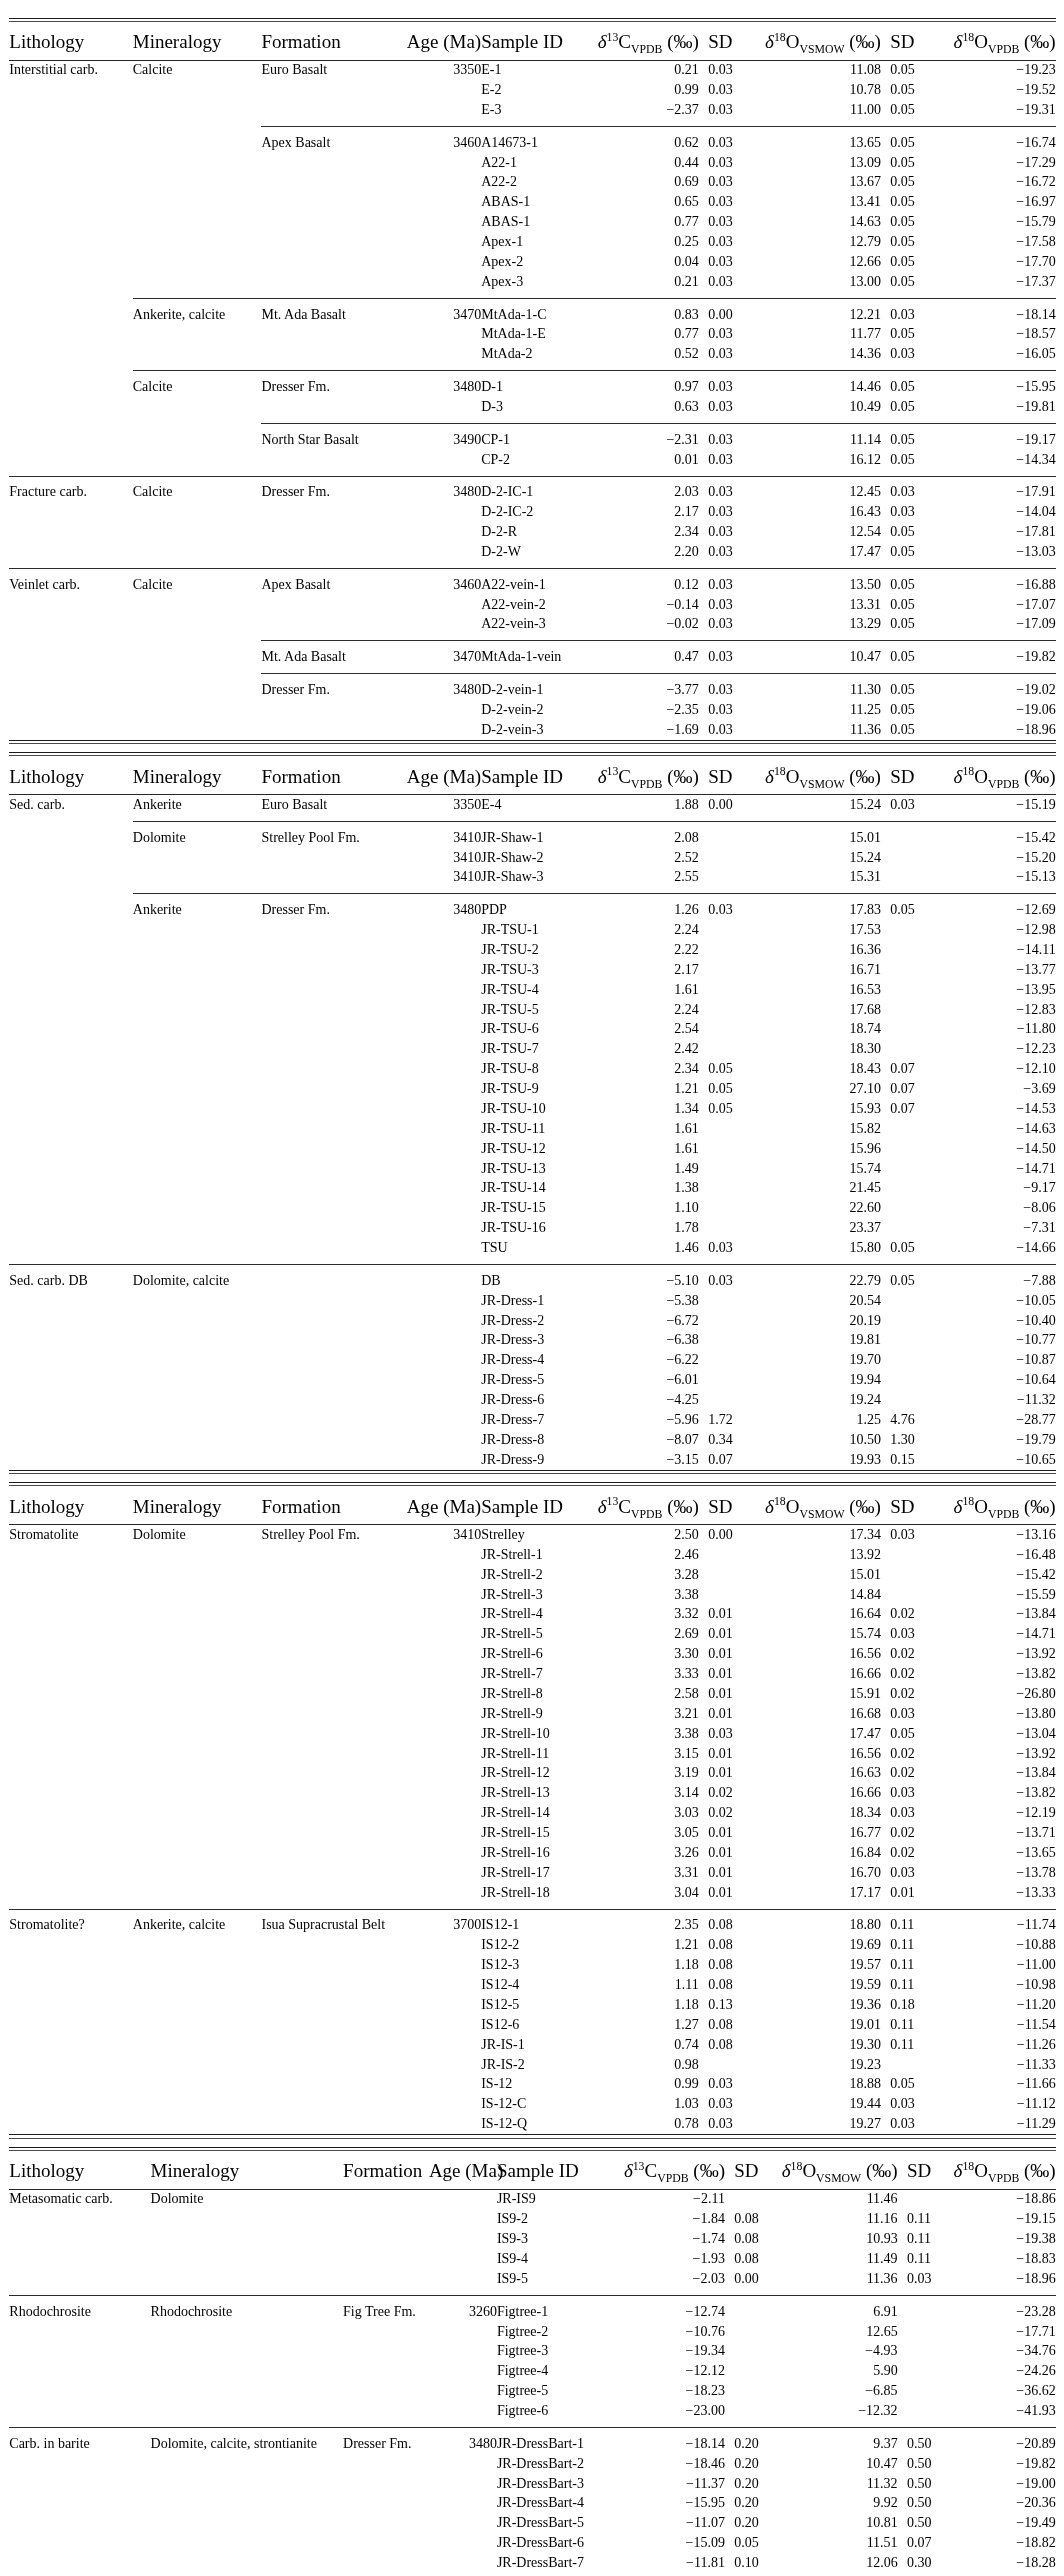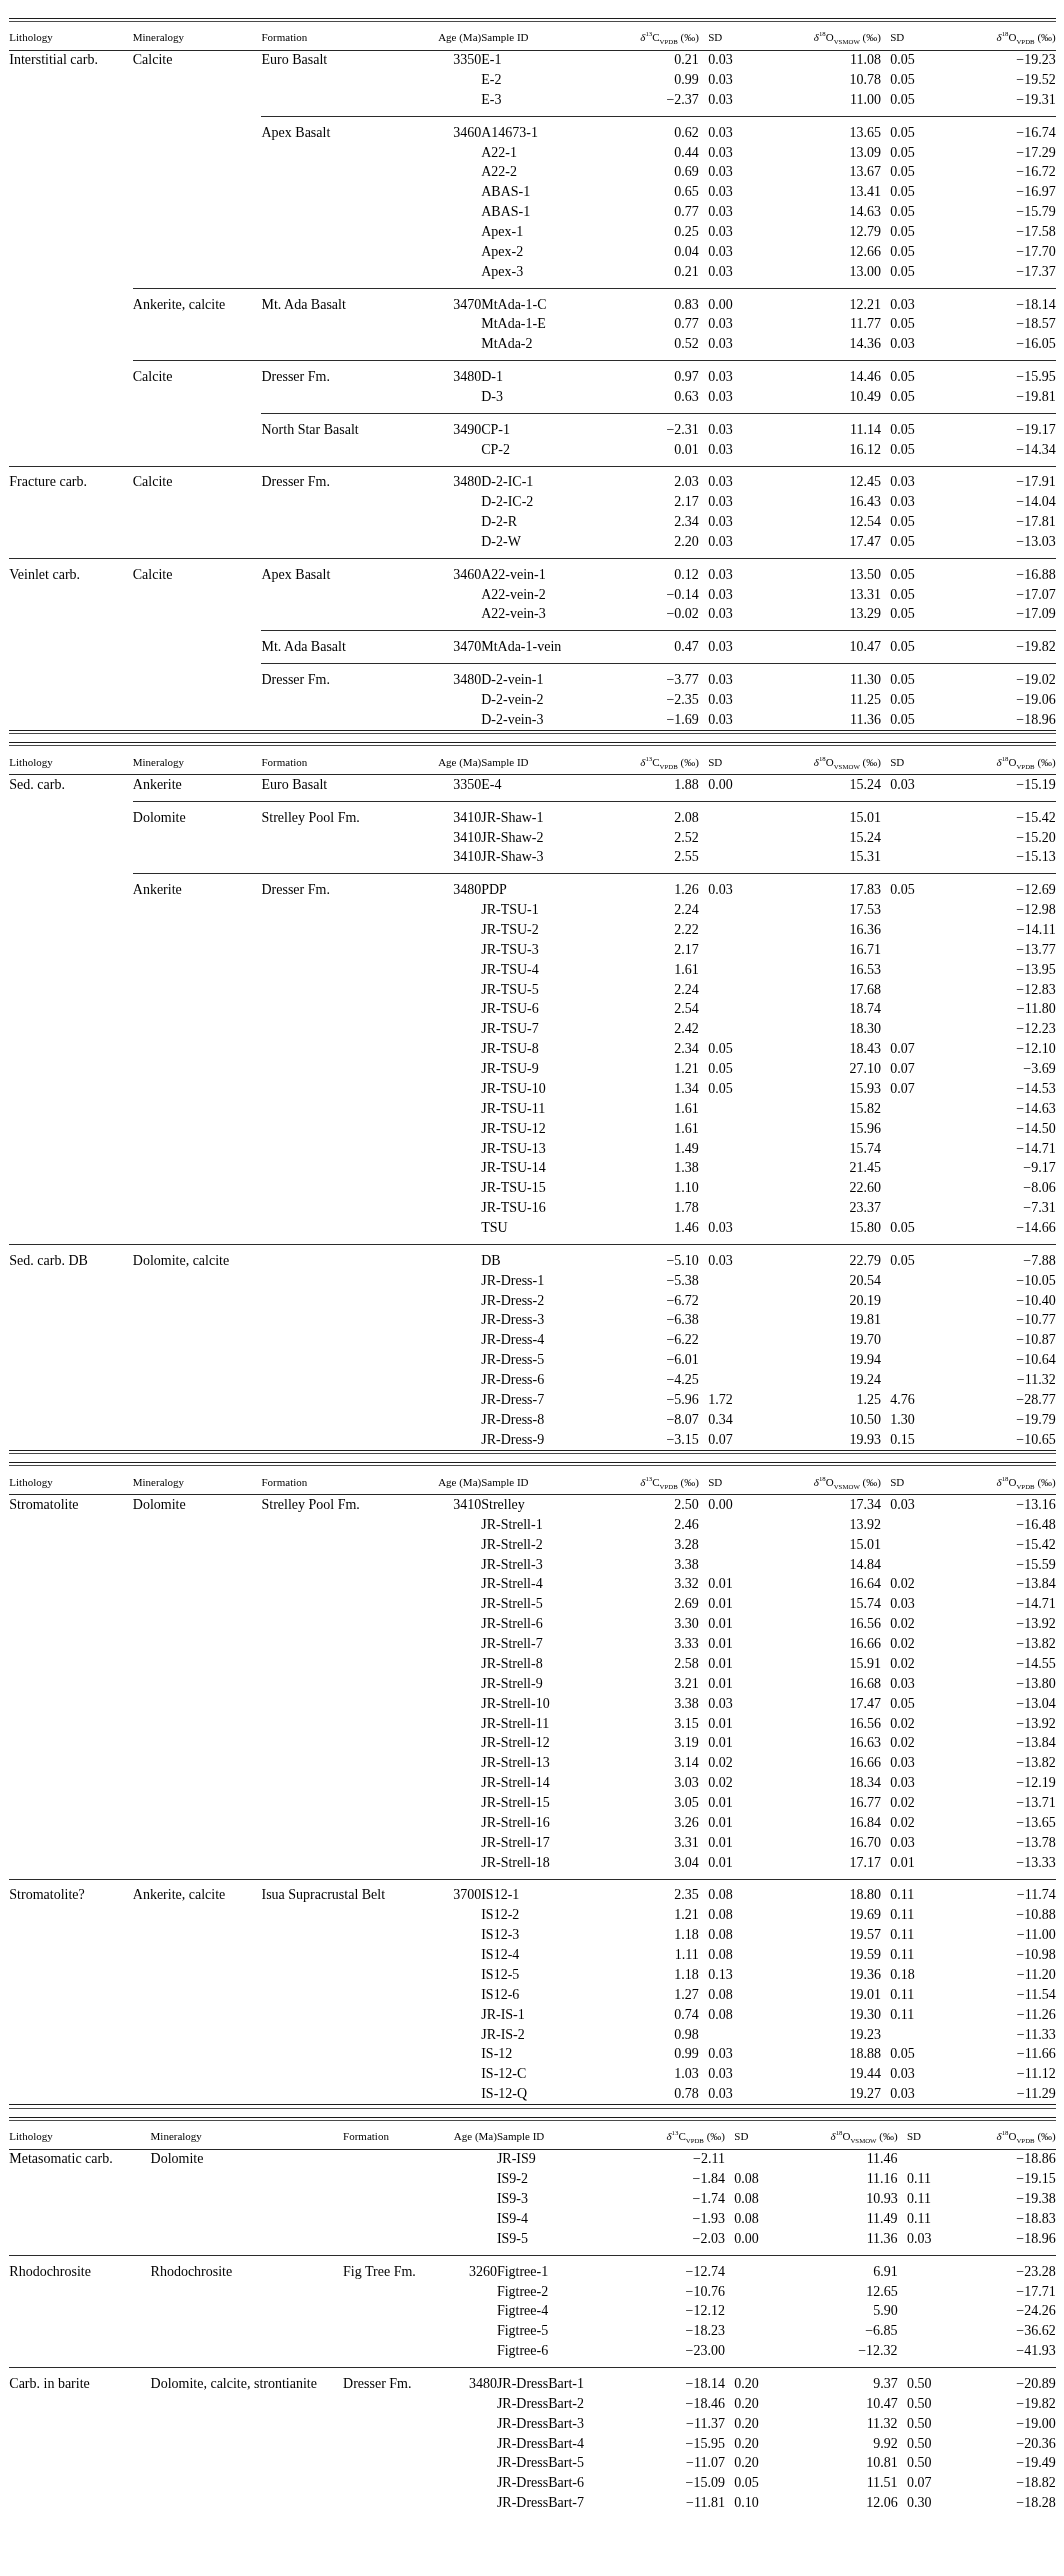--- a/index.html
+++ b/index.html
@@ -2,21 +2,21 @@
 <html style="font-size:8.2px"><head>
 <meta charset="utf-8">
 <style>
   html, body { margin: 0; padding: 0; background: #ffffff; color: #000000; }
   body { width: 1065px; font-family: "Liberation Serif", "DejaVu Serif", serif; }
   .page { padding: 17.5px 9.3px 7.2px 9.3px; box-sizing: border-box; }
   .table-section { margin-bottom: 8.2px; }
   .rule-double { height: 2.1px; border-top: 1.5px solid #1c1c1c; border-bottom: 1px solid #4a4a4a; }
   table { width: 100%; border-collapse: collapse; table-layout: fixed; }
   th {
-    font-weight: normal; font-size: 11px; text-align: left;
+    font-weight: normal; font-size: 19px; text-align: left;
     padding: 9.3px 0 6.7px 0; border-bottom: 1.5px solid #262626; white-space: nowrap;
   }
   td { font-size: 14px; line-height: 1.05; padding: 2.6px 0 2.6px 0; white-space: nowrap; }
   .num { text-align: right; }
   .sd { text-align: left; padding-left: 9.3px; }
   .delta { font-style: italic; }
   .sup { font-size: 0.62em; vertical-align: super; line-height: 0; margin-top: 42px; }
   .subb { font-size: 0.62em; vertical-align: sub; line-height: 0; }
   tr.divline td { padding: 0; height: 5.7px; }
   tr.divline td.line { border-bottom: 1.5px solid #2b2b2b; }
@@ -1034,21 +1034,21 @@
             <tr>
               <td class=""></td>
               <td class=""></td>
               <td class=""></td>
               <td class="num"></td>
               <td class="">JR-Strell-8</td>
               <td class="num">2.58</td>
               <td class="sd">0.01</td>
               <td class="num">15.91</td>
               <td class="sd">0.02</td>
-              <td class="num">−14.55</td>
+              <td class="num">−26.80</td>
             </tr>
             <tr>
               <td class=""></td>
               <td class=""></td>
               <td class=""></td>
               <td class="num"></td>
               <td class="">JR-Strell-9</td>
               <td class="num">3.21</td>
               <td class="sd">0.01</td>
               <td class="num">16.68</td>
@@ -1425,20 +1425,32 @@
               <td class="sd"></td>
               <td class="num">12.65</td>
               <td class="sd"></td>
               <td class="num">−17.71</td>
             </tr>
             <tr>
               <td class=""></td>
               <td class=""></td>
               <td class=""></td>
               <td class="num"></td>
+              <td class="">Figtree-3</td>
+              <td class="num">−19.34</td>
+              <td class="sd"></td>
+              <td class="num">−4.93</td>
+              <td class="sd"></td>
+              <td class="num">−34.76</td>
+            </tr>
+            <tr>
+              <td class=""></td>
+              <td class=""></td>
+              <td class=""></td>
+              <td class="num"></td>
               <td class="">Figtree-4</td>
               <td class="num">−12.12</td>
               <td class="sd"></td>
               <td class="num">5.90</td>
               <td class="sd"></td>
               <td class="num">−24.26</td>
             </tr>
             <tr>
               <td class=""></td>
               <td class=""></td>

